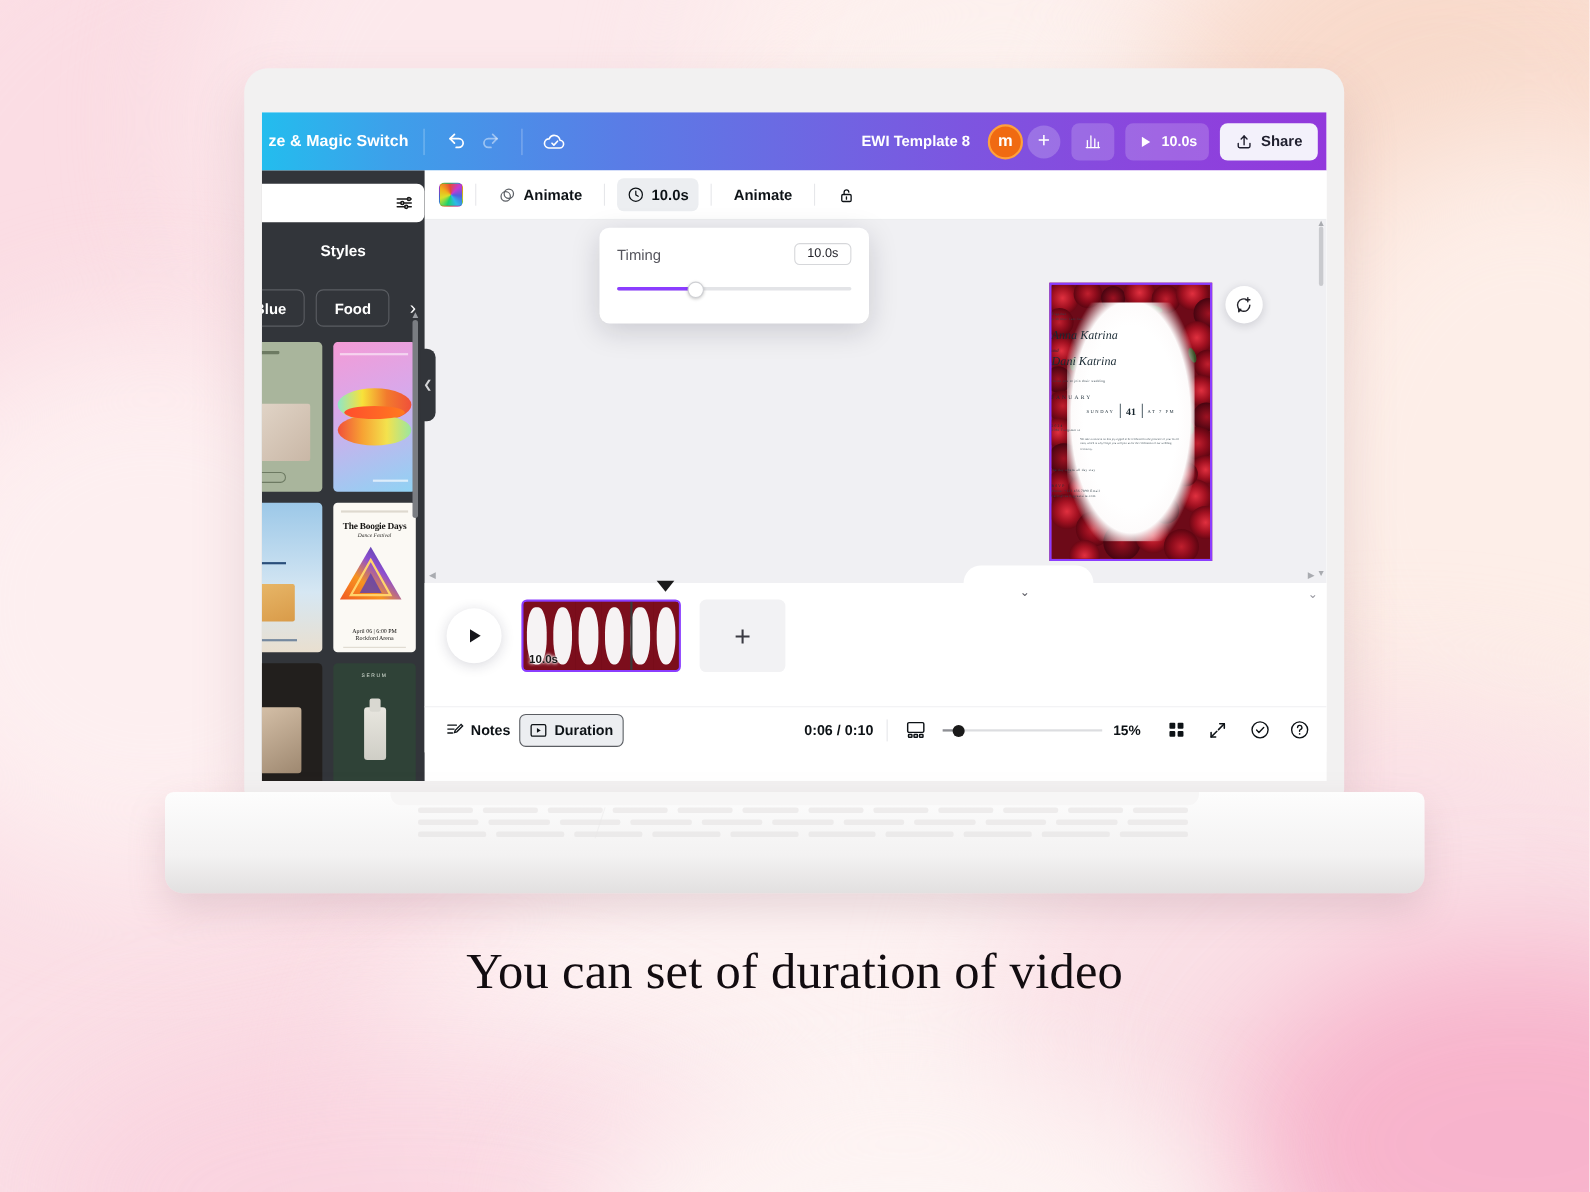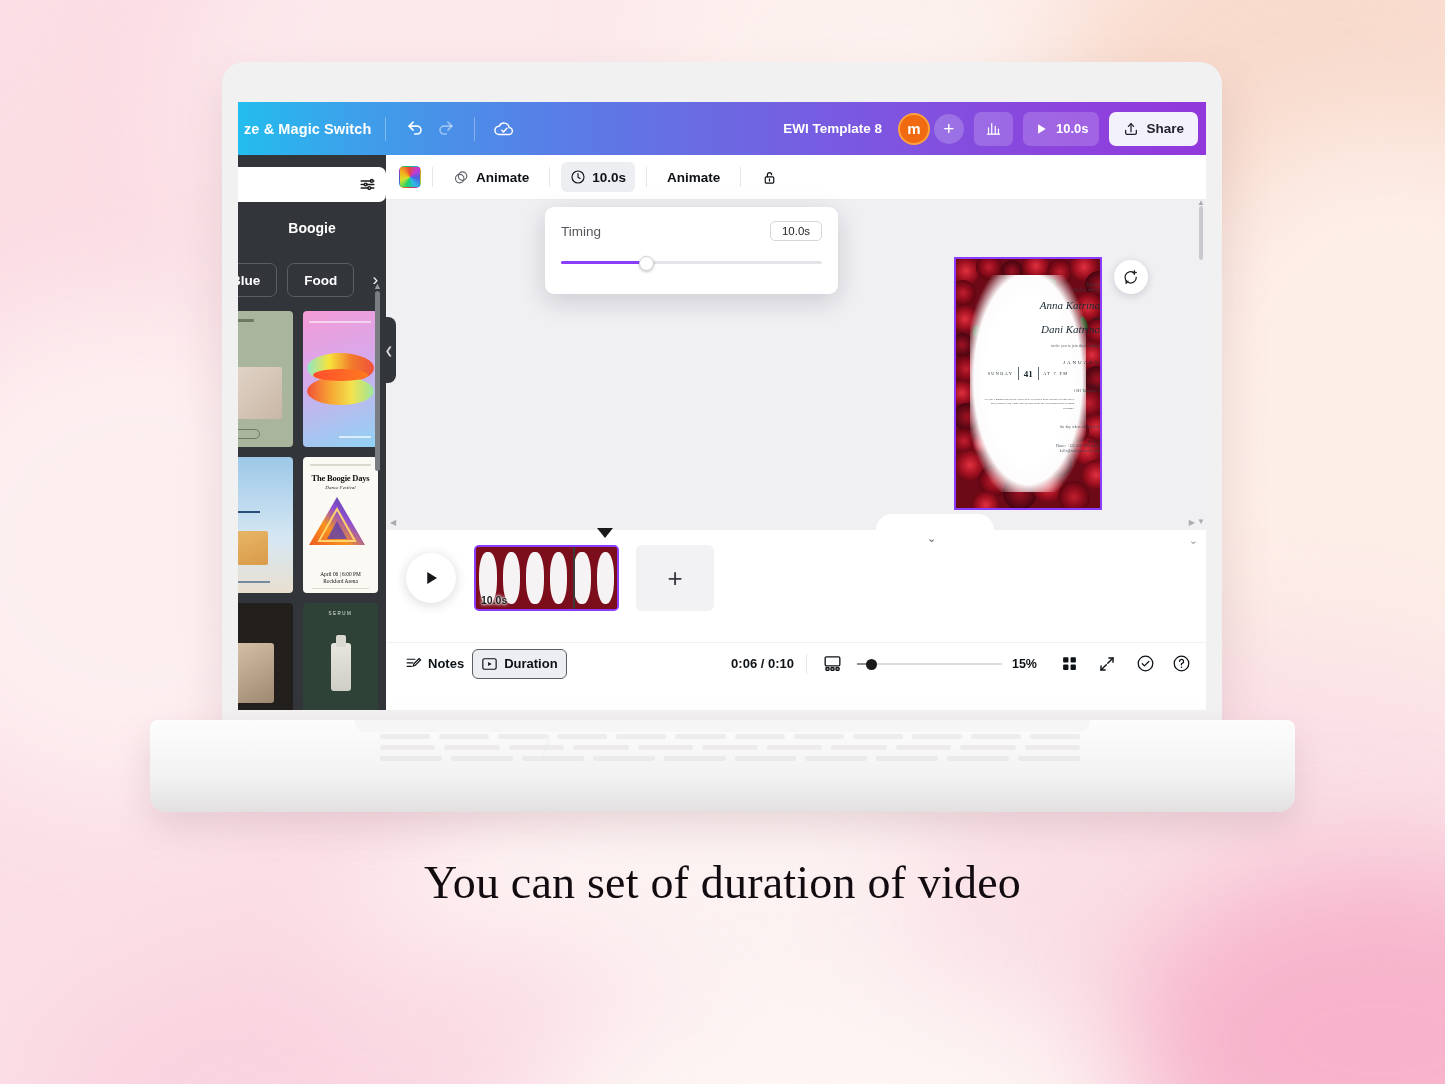--- a/index.html
+++ b/index.html
@@ -97,21 +97,21 @@
   .swatch{width:22px;height:22px;border-radius:5px;
     background:conic-gradient(from 200deg,#19d26d,#d9e02a,#f2ad1b,#e8483a,#c33ad4,#4f5fe0,#2fb8e8,#19d26d);
     border:1px solid rgba(0,0,0,.10);box-sizing:border-box;cursor:pointer;}
   .tsep{width:1px;height:20px;background:#e6e7ea;margin:0 11px;}
   .tbtn{display:flex;align-items:center;gap:6px;height:30px;padding:0 9px;border-radius:6px;
     font-size:13.5px;font-weight:bold;color:#0d1216;cursor:pointer;white-space:nowrap;}
   .tbtn.active{background:#eceef1;}
 
   
   .timing-pop{
-    position:absolute;left:307px;top:105px;width:293px;height:87px;
+    position:absolute;left:307px;top:105px;width:245px;height:87px;
     background:#fff;border-radius:9px;box-shadow:0 7px 26px rgba(20,20,40,.17);
     padding:14px 16px;box-sizing:border-box;z-index:40;
   }
   .timing-row{display:flex;align-items:center;justify-content:space-between;}
   .timing-label{font-size:13.5px;color:#56565e;}
   .timing-val{border:1px solid #d6d7da;border-radius:5px;font-size:11.5px;color:#23232a;
     padding:3px 8px;min-width:34px;text-align:center;cursor:text;}
   .slider{position:relative;margin-top:15px;height:12px;}
   .strack{position:absolute;left:0;right:0;top:5px;height:3px;background:#e3e4e7;border-radius:2px;}
   .sfill{position:absolute;left:0;top:5px;width:33%;height:3px;background:#8b3dff;border-radius:2px;}
@@ -152,21 +152,21 @@
   
   .card{
     position:absolute;left:568px;top:57px;width:148px;height:253px;
     border:2px solid #8b3dff;box-sizing:border-box;background:#8b1020;overflow:hidden;
   }
   .roses{position:absolute;inset:0;}
   .inner-white{
     position:absolute;left:14px;top:16px;right:14px;bottom:16px;
     background:radial-gradient(ellipse at 50% 48%,#ffffff 52%,#fdfbfb 66%,rgba(255,255,255,.0) 79%);
   }
-  .inv-text{position:absolute;left:0;right:0;top:0;bottom:0;text-align:right;color:#1c2b33;}
+  .inv-text{position:absolute;left:0;right:0;top:0;bottom:0;text-align:left;color:#1c2b33;}
   .inv-tiny{font-size:3.1px;letter-spacing:.3px;line-height:1.5;color:#33424b;font-family:"Liberation Serif",serif;}
   .inv-name{font-size:11px;font-family:"Liberation Serif",serif;font-style:italic;color:#1a2a34;line-height:1.05;}
   .inv-and{font-size:4.3px;font-family:"Liberation Serif",serif;font-style:italic;color:#1a2a34;}
   .inv-month{font-size:5px;letter-spacing:2px;font-family:"Liberation Serif",serif;color:#1a2a34;}
   .inv-daterow{display:flex;align-items:center;justify-content:center;gap:5px;margin-top:2px;}
   .inv-dayname{font-size:4.2px;letter-spacing:1.4px;font-family:"Liberation Serif",serif;color:#1a2a34;}
   .inv-num{font-size:9px;font-weight:bold;font-family:"Liberation Serif",serif;color:#16242c;}
   .vline{width:.6px;height:13px;background:#5d6b73;}
   .inv-body{font-size:2.7px;line-height:1.7;color:#3b4a53;font-family:"Liberation Serif",serif;}
   .inv-rsvp{font-size:3.4px;letter-spacing:1px;font-family:"Liberation Serif",serif;color:#1a2a34;}
@@ -458,21 +458,21 @@
             <path d="M20 7h1"></path>
             <circle cx="18" cy="7" r="2"></circle>
           <path d="M3 12h5"></path>
             <path d="M11 12h10"></path>
             <circle cx="9.5" cy="12" r="2"></circle>
           <path d="M3 17h10"></path>
             <path d="M16 17h5"></path>
             <circle cx="14.5" cy="17" r="2"></circle>
         </svg>
       </div>
-      <div class="styles-h">Boogie</div>
+      <div class="styles-h">Styles</div>
       <div class="chips">
         <div class="chip">Blue</div>
         <div class="chip">Food</div>
         <div class="chev-next">›</div>
       </div>
 
       <div class="tgrid">
 
         <div class="tcard" style="background:#a9b59c;">
           <div style="position:absolute;left:6px;top:8px;width:30px;height:3px;background:#6d7a62;border-radius:1px"></div>

